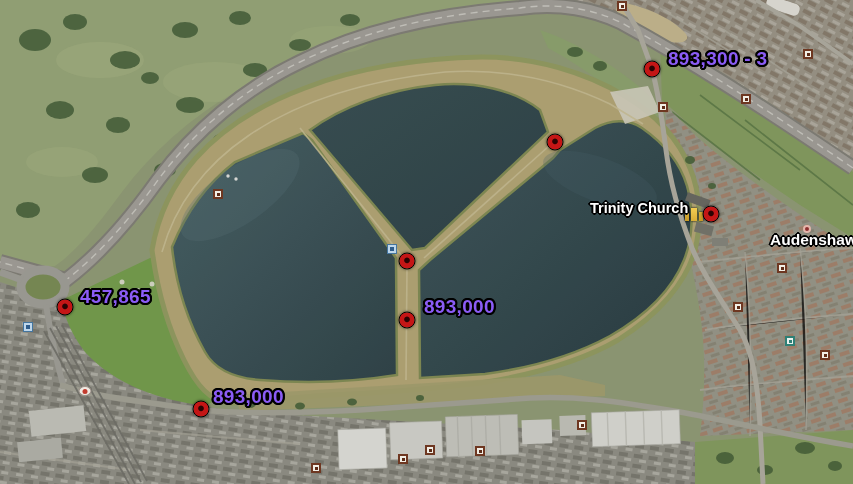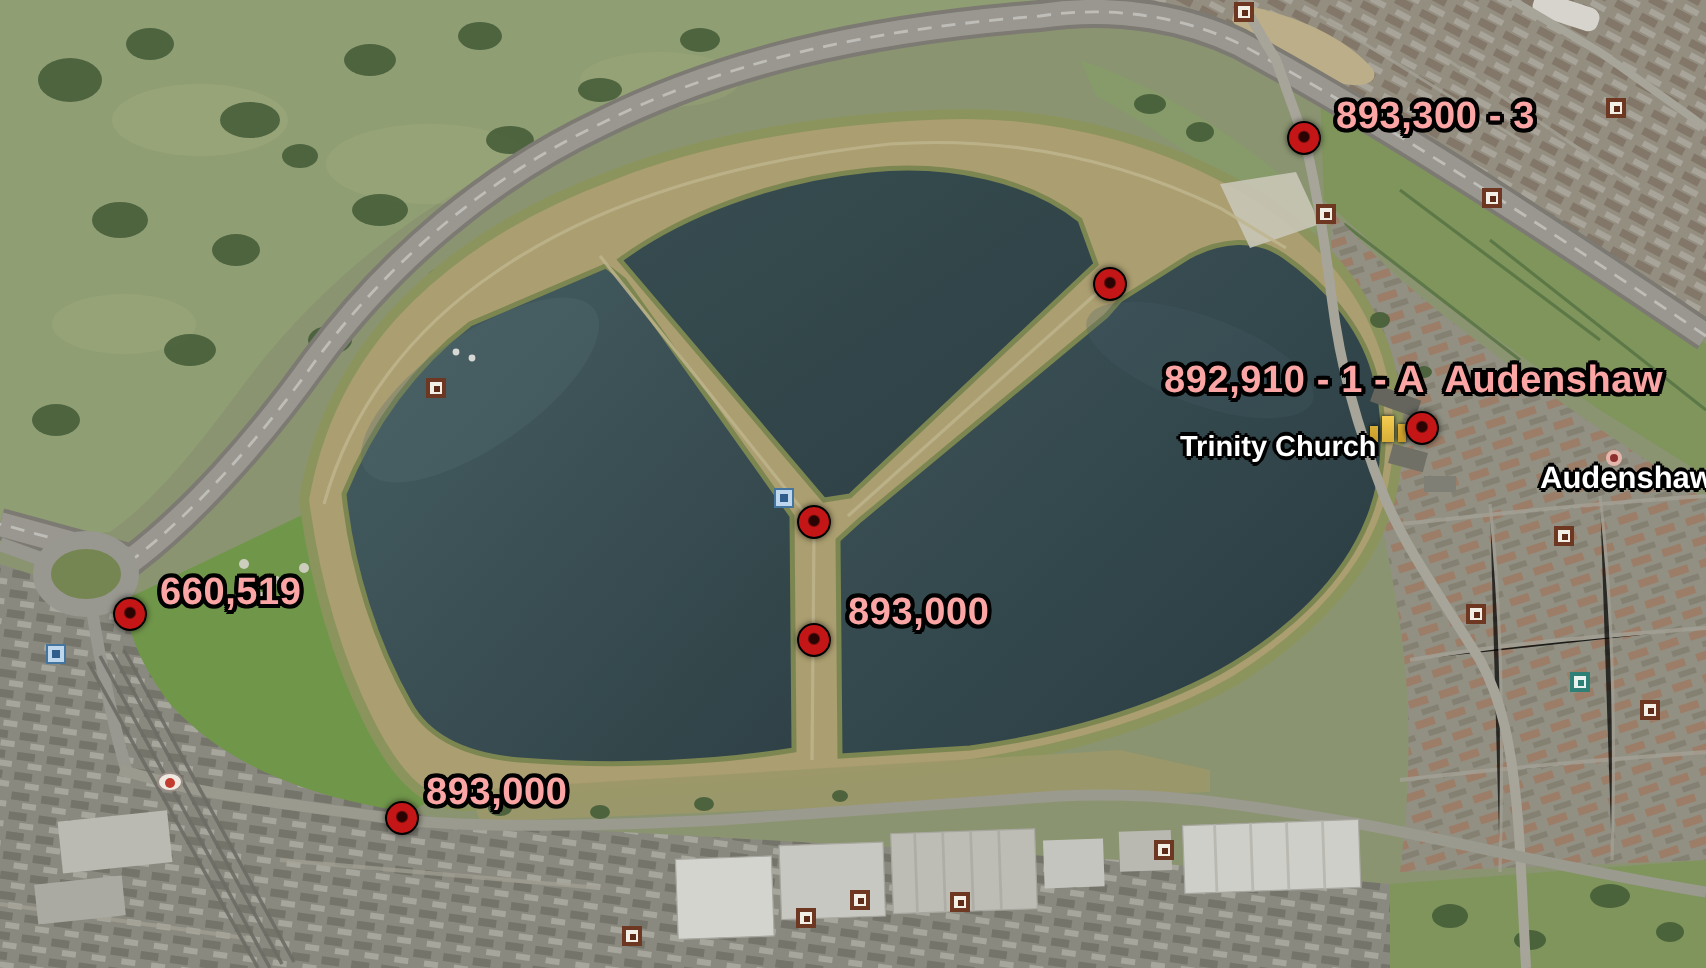--- a/index.html
+++ b/index.html
@@ -16,35 +16,35 @@
     position:absolute;width:15px;height:15px;border-radius:50%;
     transform:translate(-50%,-50%);
     background:radial-gradient(circle at 50% 46%,
       #2a0303 0 21%, var(--marker-red,#c41616) 30% 70%, #7c0e0e 80%, #1d0202 100%);
     border:1px solid #000;
     box-shadow:0 0 3px rgba(0,0,0,.65);
     z-index:30;
   }
   
   .mlabel{
-    position:absolute;z-index:40;color:#fca5a5;font-weight:700;font-size:19px;
+    position:absolute;z-index:40;color:#8b5cf6;font-weight:700;font-size:19px;
     letter-spacing:.3px;white-space:pre;line-height:21px;
     text-shadow:
       -2px -1px 0 #000, 2px -1px 0 #000, -2px 1px 0 #000, 2px 1px 0 #000,
       -1px -2px 0 #000, 1px -2px 0 #000, -1px 2px 0 #000, 1px 2px 0 #000,
       -2px 0 0 #000, 2px 0 0 #000, 0 -2px 0 #000, 0 2px 0 #000;
   }
   
   .place-label{
     position:absolute;z-index:25;color:#fff;font-weight:700;white-space:pre;
     text-shadow:
       -1px -1px 0 #000,1px -1px 0 #000,-1px 1px 0 #000,1px 1px 0 #000,
       -2px 0 0 #000,2px 0 0 #000,0 -2px 0 #000,0 2px 0 #000;
   }
-  .place-label[data-kind="poi"]{font-size:14.5px;margin-top:16px;}
+  .place-label[data-kind="poi"]{font-size:14.5px;}
   .place-label[data-kind="district"]{font-size:15.5px;}
 
   
   .micon{position:absolute;transform:translate(-50%,-50%);z-index:20;
          display:flex;align-items:center;justify-content:center;box-sizing:border-box;}
   .survey-square{width:10px;height:10px;background:#f2efe6;border:2px solid #6e3721;}
   .survey-square::after{content:"";width:3px;height:3px;background:#5d2b17;}
   .teal-square{width:10px;height:10px;background:#eaf2ef;border:2px solid #2e8076;}
   .teal-square::after{content:"";width:3px;height:3px;background:#2e8076;}
   .blue-info{width:10px;height:10px;background:#bed7ec;border:1px solid #44759e;}
@@ -263,29 +263,28 @@
     <rect width="853" height="484" filter="url(#grain)" opacity="0.07"></rect>
   </svg>
 
   <div id="overlay">
   <span class="pdot" style="left: 652px; top: 69px;"></span>
   <span class="mlabel" style="left: 668px; top: 48px;">893,300 - 3</span>
 
   <span class="pdot" style="left: 555px; top: 142px;"></span>
 
   <span class="pdot" style="left: 711px; top: 214px;"></span>
-  <span class="mlabel" style="left: 582px; top: 180px;">892,910 - 1 - A  Audenshaw</span>
 
   <span class="pdot" style="left: 407px; top: 261px;"></span>
 
   <span class="pdot" style="left: 407px; top: 320px;"></span>
   <span class="mlabel" style="left: 424px; top: 296px;">893,000</span>
 
   <span class="pdot" style="left: 65px; top: 307px;"></span>
-  <span class="mlabel" style="left: 80px; top: 286px;">660,519</span>
+  <span class="mlabel" style="left: 80px; top: 286px;">457,865</span>
 
   <span class="pdot" style="left: 201px; top: 409px;"></span>
   <span class="mlabel" style="left: 213px; top: 386px;">893,000</span>
 
   <span class="place-label" data-kind="poi" style="left: 590px; top: 200px;">Trinity Church</span>
 
   <span class="place-label" data-kind="district" style="left: 770px; top: 231px;">Audenshaw</span>
 <span class="micon survey-square" style="left: 808px; top: 54px;"></span>
       <span class="micon survey-square" style="left: 746px; top: 99px;"></span>
       <span class="micon survey-square" style="left: 663px; top: 107px;"></span>

